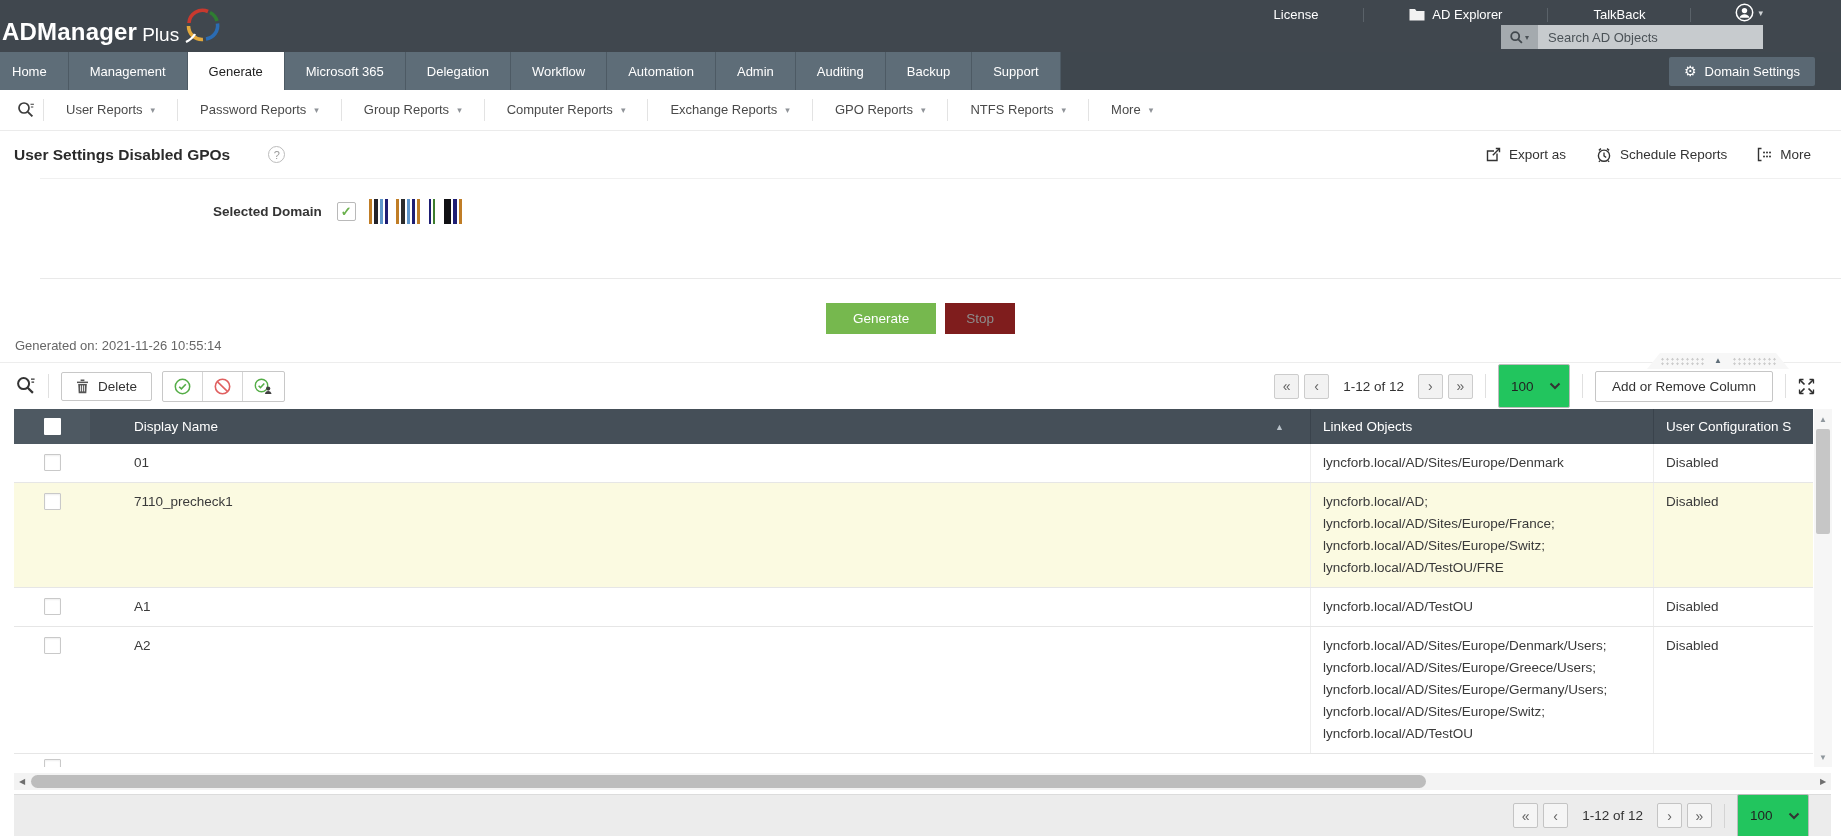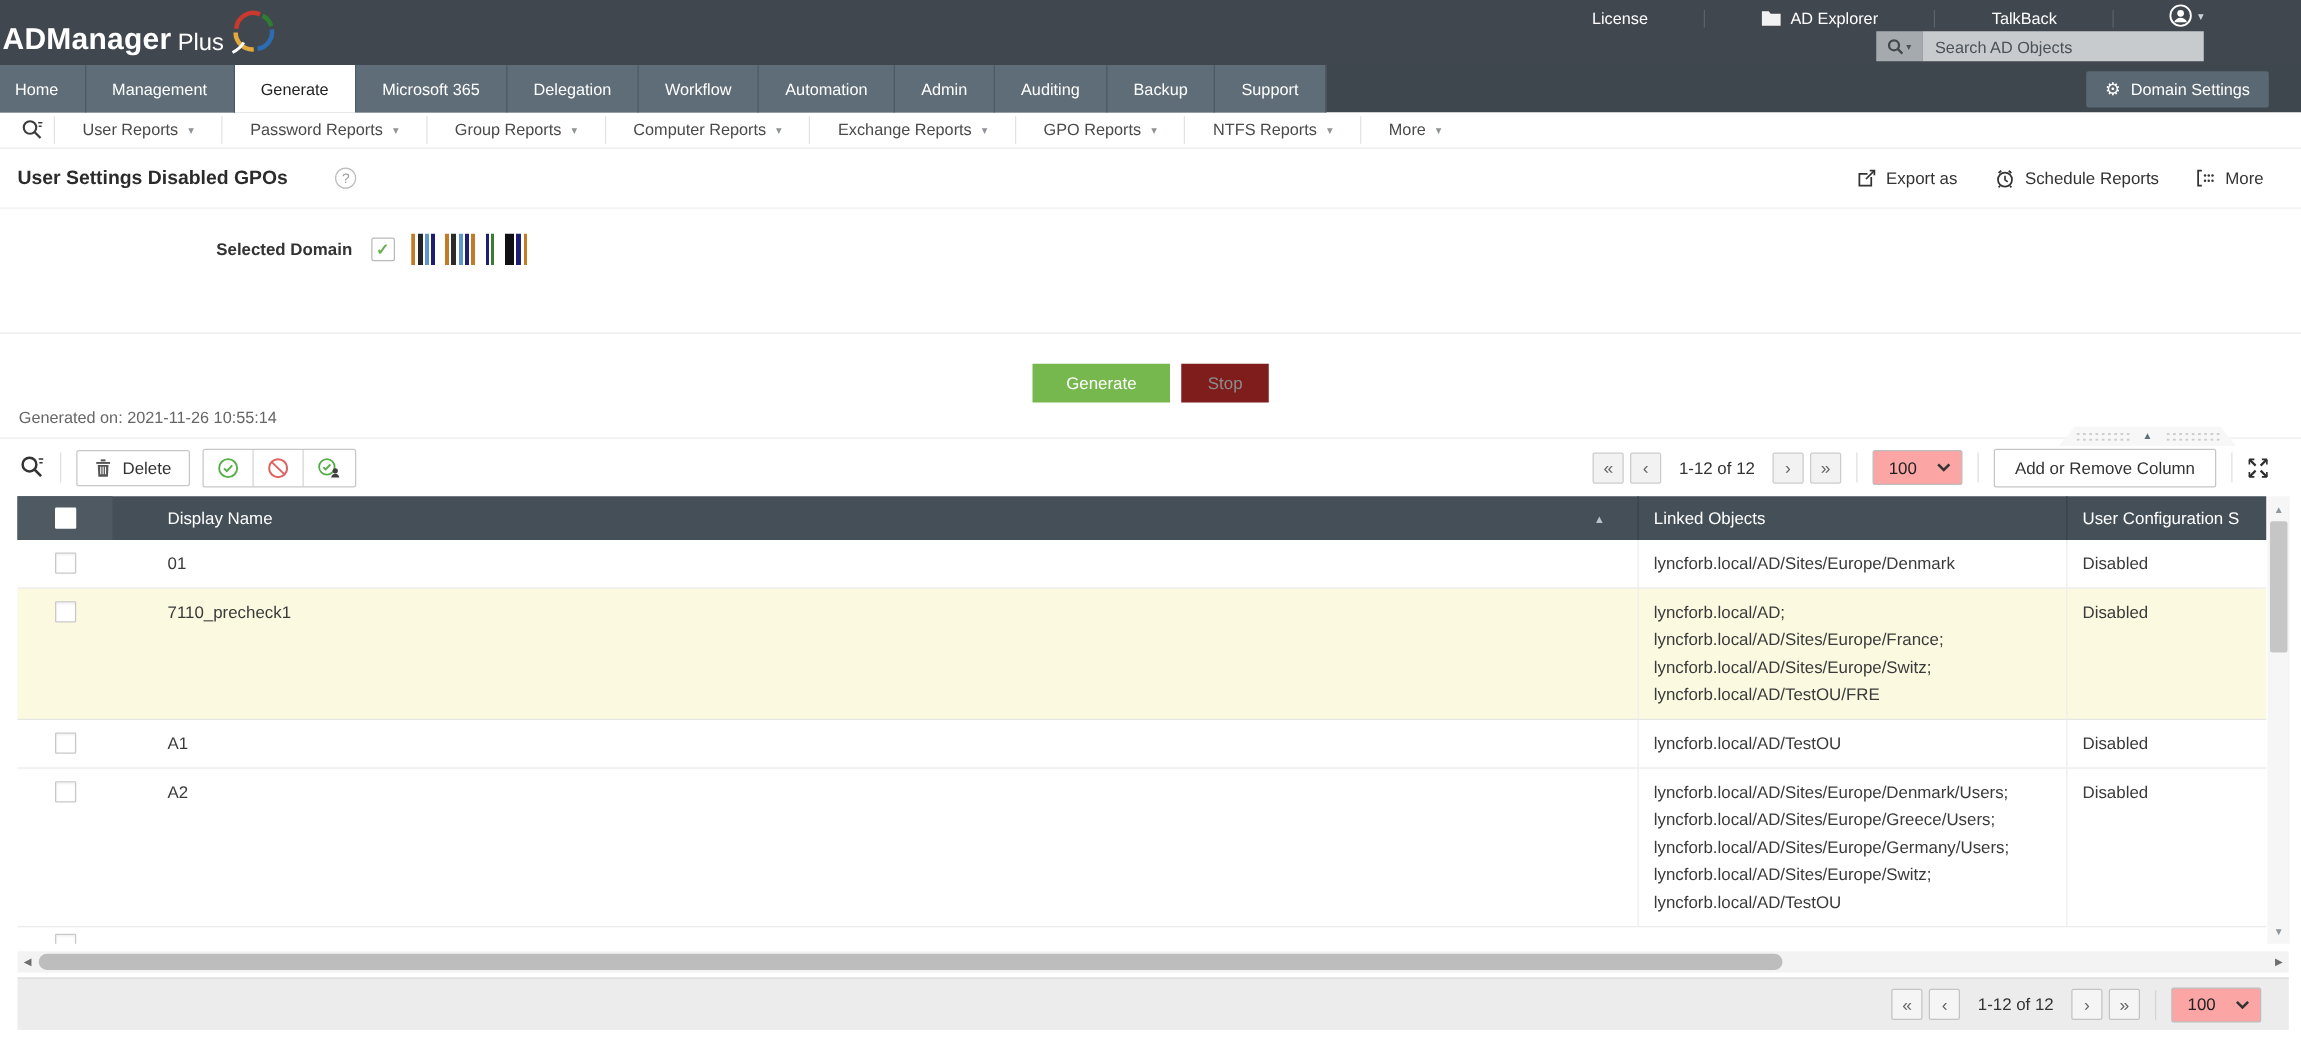--- a/index.html
+++ b/index.html
@@ -30,38 +30,38 @@
   .tab { background:#5e6d78; color:#fff; font-size:13px; display:flex; align-items:center;
          padding:0 21px; border-right:1px solid #4d5a64; cursor:pointer; white-space:nowrap; }
   .tab:first-child { padding-left:12px; }
   .tab.active { background:#fff; color:#222; }
   .nav-spacer { flex:1; }
   .domain-settings { align-self:center; margin-right:26px; height:29px; background:#5a6873; color:#fff;
     display:flex; align-items:center; gap:8px; padding:0 15px; font-size:13px; border-radius:2px; cursor:pointer; }
   .gear { font-size:14px; line-height:1; }
 
   
-  .subnav { height:29px; background:#fff; border-bottom:1px solid #ebebeb; display:flex; align-items:center; padding-left:8px; }
+  .subnav { height:41px; background:#fff; border-bottom:1px solid #ebebeb; display:flex; align-items:center; padding-left:8px; }
   .subnav-search { width:36px; height:22px; display:flex; align-items:center; justify-content:center;
     border-right:1px solid #e3e3e3; cursor:pointer; }
   .subnav-item { height:22px; line-height:22px; padding:0 22px; color:#4a4a4a; font-size:13px;
     border-right:1px solid #e3e3e3; cursor:pointer; white-space:nowrap; display:flex; align-items:center; }
   .subnav-item:last-child { border-right:none; }
   .caret { color:#8f9398; font-size:9px; margin-left:8px; }
 
   
   .title-row { height:47px; display:flex; align-items:center; padding:0 30px 0 14px; }
   .page-title { font-size:15.5px; font-weight:bold; color:#2b2b2b; }
   .help-circle { width:17px; height:17px; border:1px solid #bcbcbc; border-radius:50%; color:#9a9a9a;
     font-size:11px; display:flex; align-items:center; justify-content:center; margin-left:38px; cursor:pointer; }
   .title-actions { margin-left:auto; display:flex; align-items:center; gap:30px; }
   .t-action { display:flex; align-items:center; gap:8px; font-size:13.5px; color:#333; cursor:pointer; }
 
   
-  .form-area { height:101px; border-top:1px solid #f0f0f0; border-bottom:1px solid #e9e9e9; position:relative; }
+  .form-area { height:101px; border-top:1px solid #f0f0f0; border-bottom:1px solid #e9e9e9; position:relative;margin-left:40px; }
   .domain-row { position:absolute; top:20px; left:173px; display:flex; align-items:center; }
   .domain-label { font-weight:bold; font-size:13.5px; color:#333; }
   .dcheck { width:19px; height:19px; border:1px solid #b9b9b9; border-radius:2px; background:#fff;
     margin-left:15px; display:flex; align-items:center; justify-content:center; color:#6ab04c;
     font-weight:bold; font-size:13px; cursor:pointer; }
   .barcode { margin-left:13px; width:98px; height:25px;
     background:linear-gradient(90deg,
       #c07d26 0 3px,#fff 3px 5px,#23232a 5px 9px,#fff 9px 11px,#5f97cc 11px 14px,#fff 14px 16px,
       #1e1e74 16px 19px,#fff 19px 27px,#c07d26 27px 30px,#fff 30px 32px,#2c2c2c 32px 36px,
       #fff 36px 38px,#5f97cc 38px 41px,#fff 41px 43px,#1e1e74 43px 46px,#fff 46px 48px,
@@ -91,21 +91,21 @@
   .btn-delete { display:flex; align-items:center; gap:9px; background:#fff; border:1px solid #c8c8c8;
     border-radius:2px; padding:6px 14px; font-size:13.5px; color:#333; cursor:pointer; }
   .icon-group { display:flex; margin-left:10px; border:1px solid #c8c8c8; border-radius:2px; background:#fff; }
   .ig-btn { padding:6px 11px; display:flex; align-items:center; border-right:1px solid #d6d6d6; cursor:pointer; }
   .ig-btn:last-child { border-right:none; }
   .tb-right { margin-left:auto; display:flex; align-items:center; }
   .pager { display:flex; align-items:center; gap:5px; }
   .pbtn { min-width:25px; height:25px; background:#f2f2f2; border:1px solid #cccccc; border-radius:2px;
     color:#636363; font-size:14px; display:flex; align-items:center; justify-content:center; cursor:pointer; padding:0 4px; }
   .prange { padding:0 9px; font-size:13.5px; color:#333; }
-  .psel { width:72px; height:28px; background:#fca5a5; border:1px solid #bdbdbd; border-radius:2px;
+  .psel { width:72px; height:44px; background:#22c55e; border:1px solid #bdbdbd; border-radius:2px;
     display:flex; align-items:center; justify-content:space-between; padding:0 8px 0 12px;
     font-size:13.5px; color:#222; cursor:pointer; }
   .btn-addcol { background:#fff; border:1px solid #c6c6c6; border-radius:2px; padding:7px 16px;
     font-size:13.5px; color:#333; cursor:pointer; }
   .expand-btn { display:flex; align-items:center; cursor:pointer; }
 
   
   .tablewrap { position:relative; margin-left:14px; width:1799px; }
   .thead { display:flex; background:#454f58; color:#fff; height:35px; font-size:13.5px; }
   .th { display:flex; align-items:center; }

